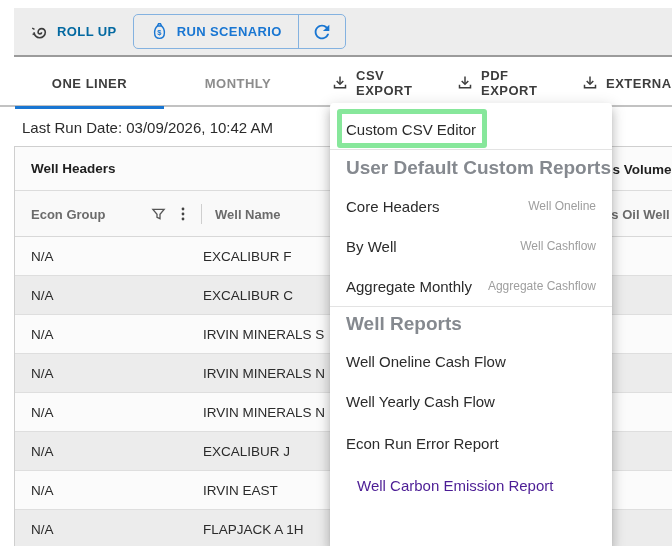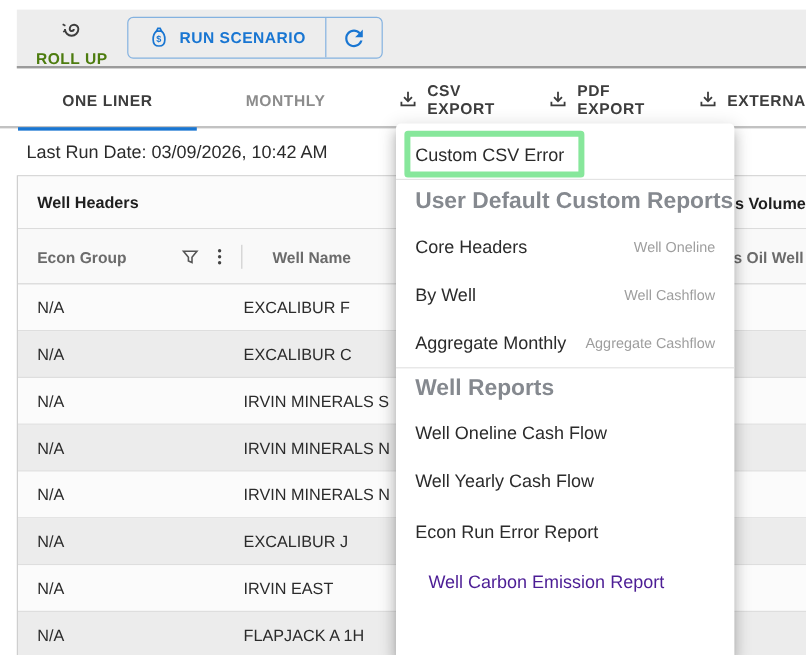--- a/index.html
+++ b/index.html
@@ -13,21 +13,21 @@
 
   
   .toolbar {
     left:14px; top:8px; right:0; height:49px;
     background:#ededed; border-bottom:2px solid #9b9b9b;
     display:flex; align-items:center; padding-left:6px;
   }
   .tb-btn {
     display:flex; align-items:center; gap:7px; border:none; background:transparent;
     font:bold 13px "Liberation Sans","DejaVu Sans",sans-serif; letter-spacing:.4px;
-    color:#4d7c0f; padding:0 10px; height:36px; cursor:pointer;flex-direction:column;
+    color:#0369a1; padding:0 10px; height:36px; cursor:pointer;
   }
   .btn-group {
     margin-left:6px; display:flex; align-items:stretch; height:35px;
     border:1px solid #84b2e0; border-radius:5px; overflow:hidden;
   }
   .btn-run {
     display:flex; align-items:center; gap:8px; border:none; background:transparent;
     font:bold 13px "Liberation Sans","DejaVu Sans",sans-serif; letter-spacing:.4px;
     color:#1976d2; padding:0 16px; cursor:pointer;
   }
@@ -195,21 +195,21 @@
       </svg>
     </span>
     <span class="colcell" style="left:161px;">
       <svg width="14" height="16" viewBox="0 0 14 16" fill="#444">
         <circle cx="7" cy="3" r="1.4"></circle>
           <circle cx="7" cy="8" r="1.4"></circle>
           <circle cx="7" cy="13" r="1.4"></circle>
       </svg>
     </span>
     <span class="col-sep"></span>
-    <span class="colcell" style="left:212px;">Well Name</span>
+    <span class="colcell" style="left:200px;">Well Name</span>
     <span class="colcell" style="left:566px;">Gross Oil Well</span>
   </div>
 
   <div class="grid-row">
     <span class="cell-econ">N/A</span>
     <span class="cell-well">EXCALIBUR F</span>
   </div>
   <div class="grid-row alt">
     <span class="cell-econ">N/A</span>
     <span class="cell-well">EXCALIBUR C</span>
@@ -235,21 +235,21 @@
     <span class="cell-well">IRVIN EAST</span>
   </div>
   <div class="grid-row alt">
     <span class="cell-econ">N/A</span>
     <span class="cell-well">FLAPJACK A 1H</span>
   </div>
 </div>
 
 <div class="abs menu">
   <div class="menu-item">
-    <span>Custom CSV Error</span>
+    <span>Custom CSV Editor</span>
   </div>
   <div class="menu-divider"></div>
   <div class="menu-section">
     <span>User Default Custom Reports</span>
   </div>
   <div class="menu-item">
     <span>Core Headers</span>
     <span class="caption">Well Oneline</span>
   </div>
   <div class="menu-item">

